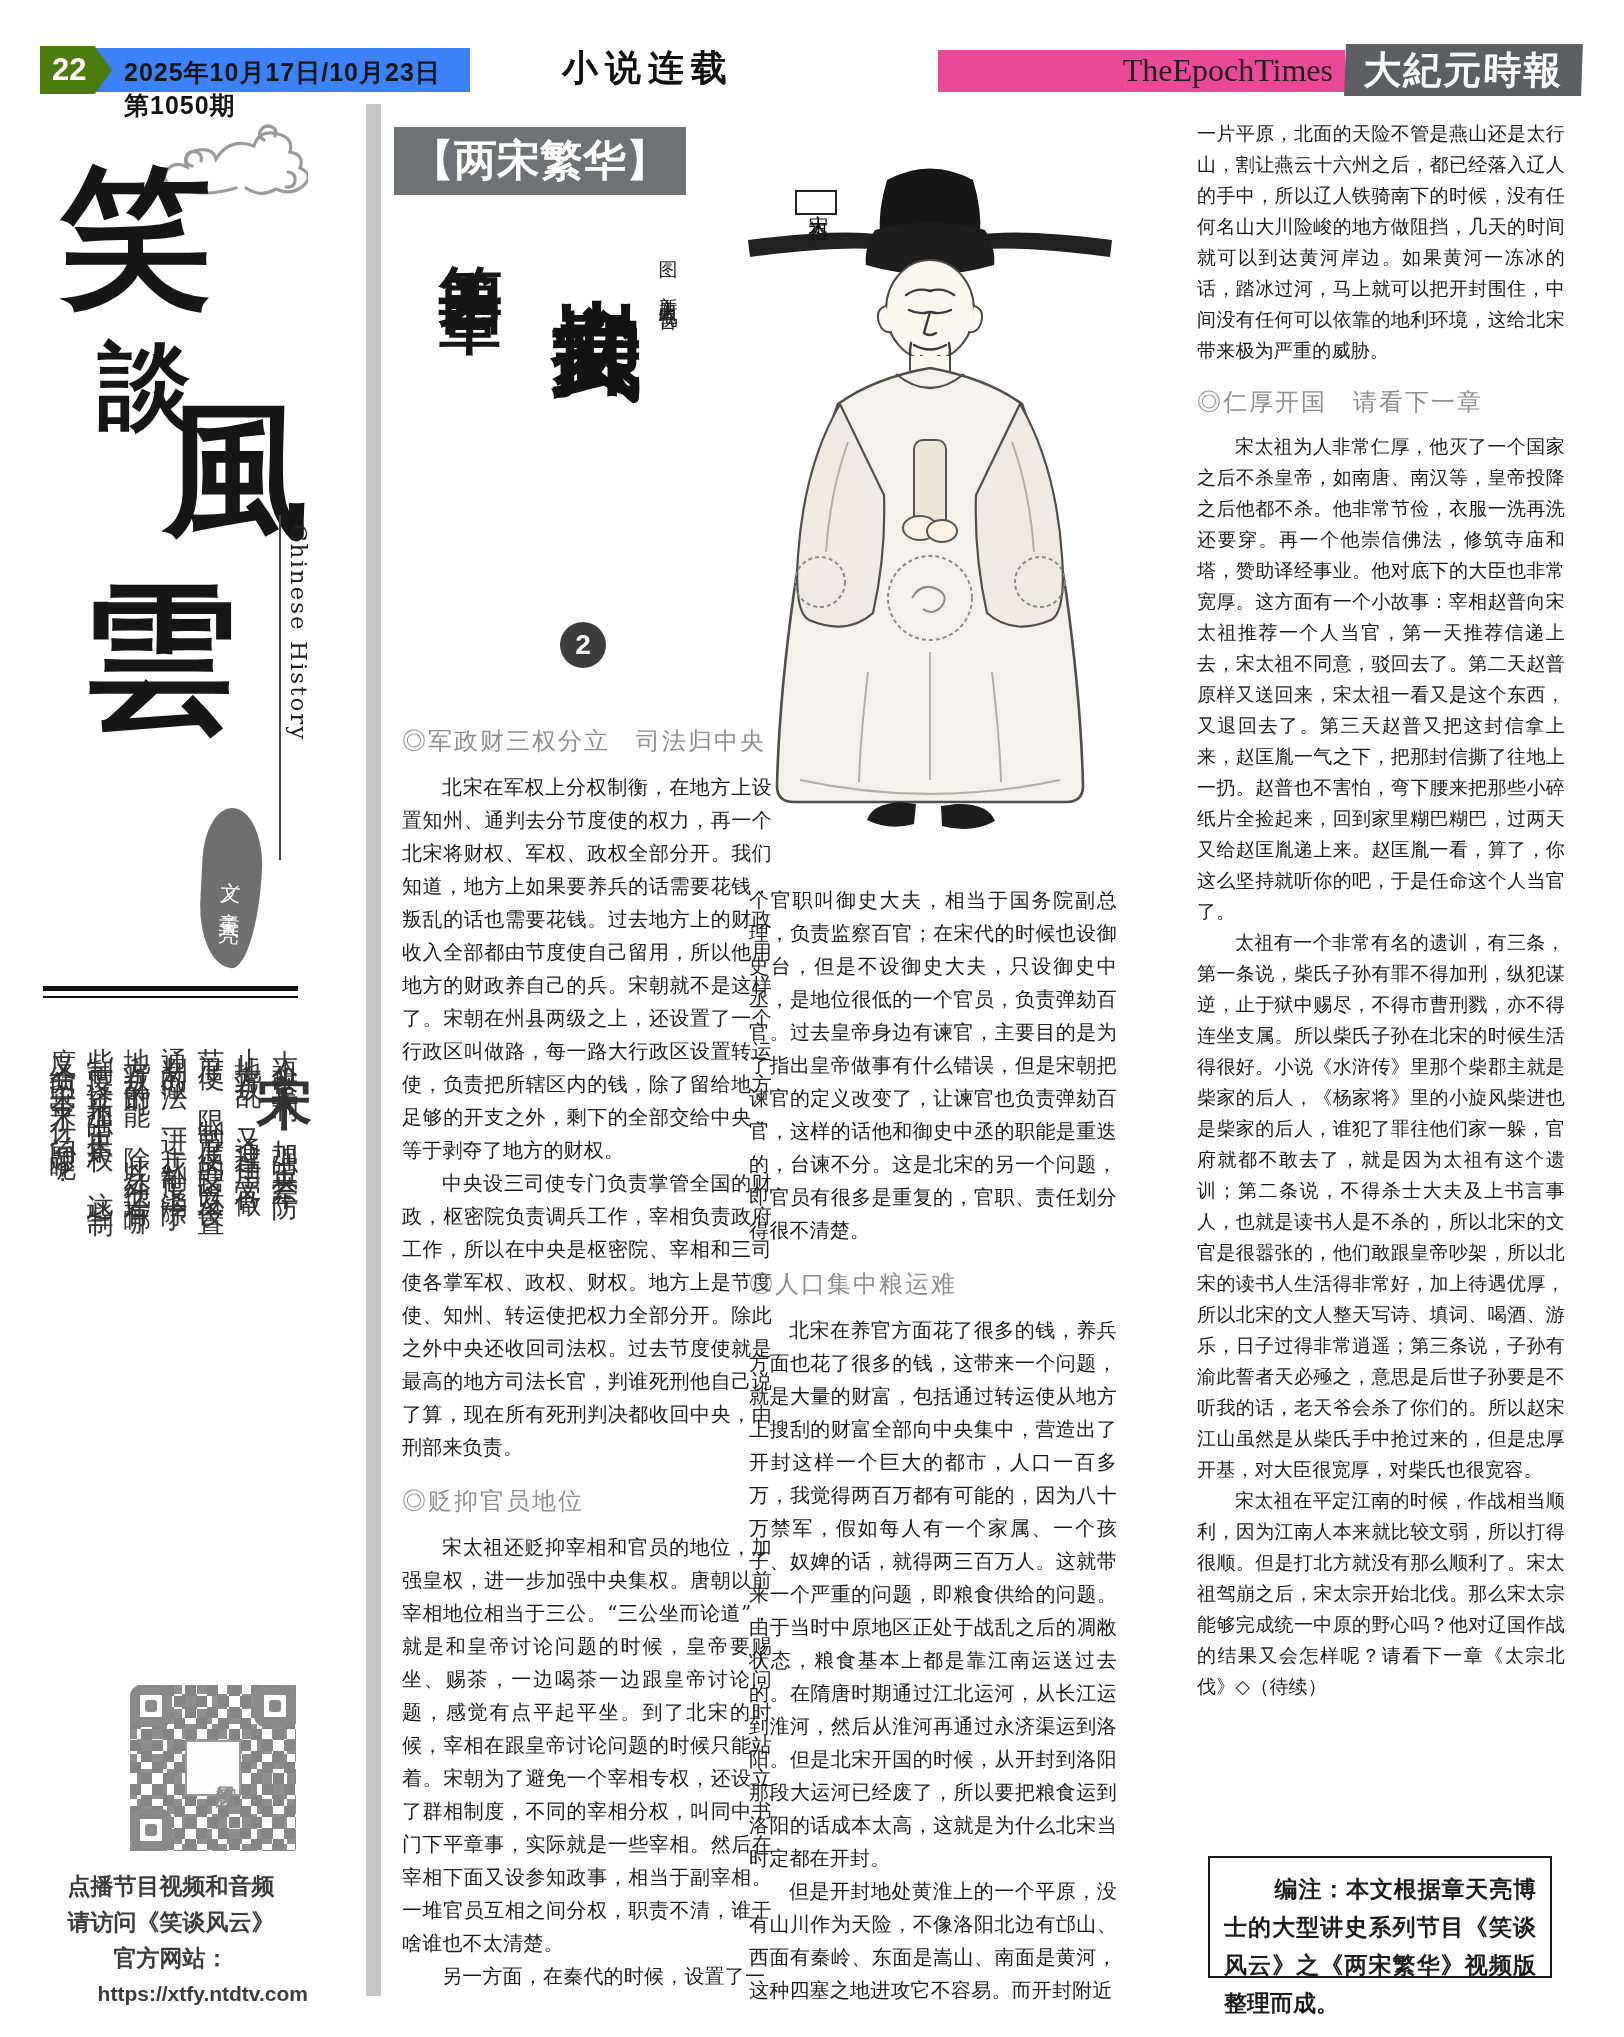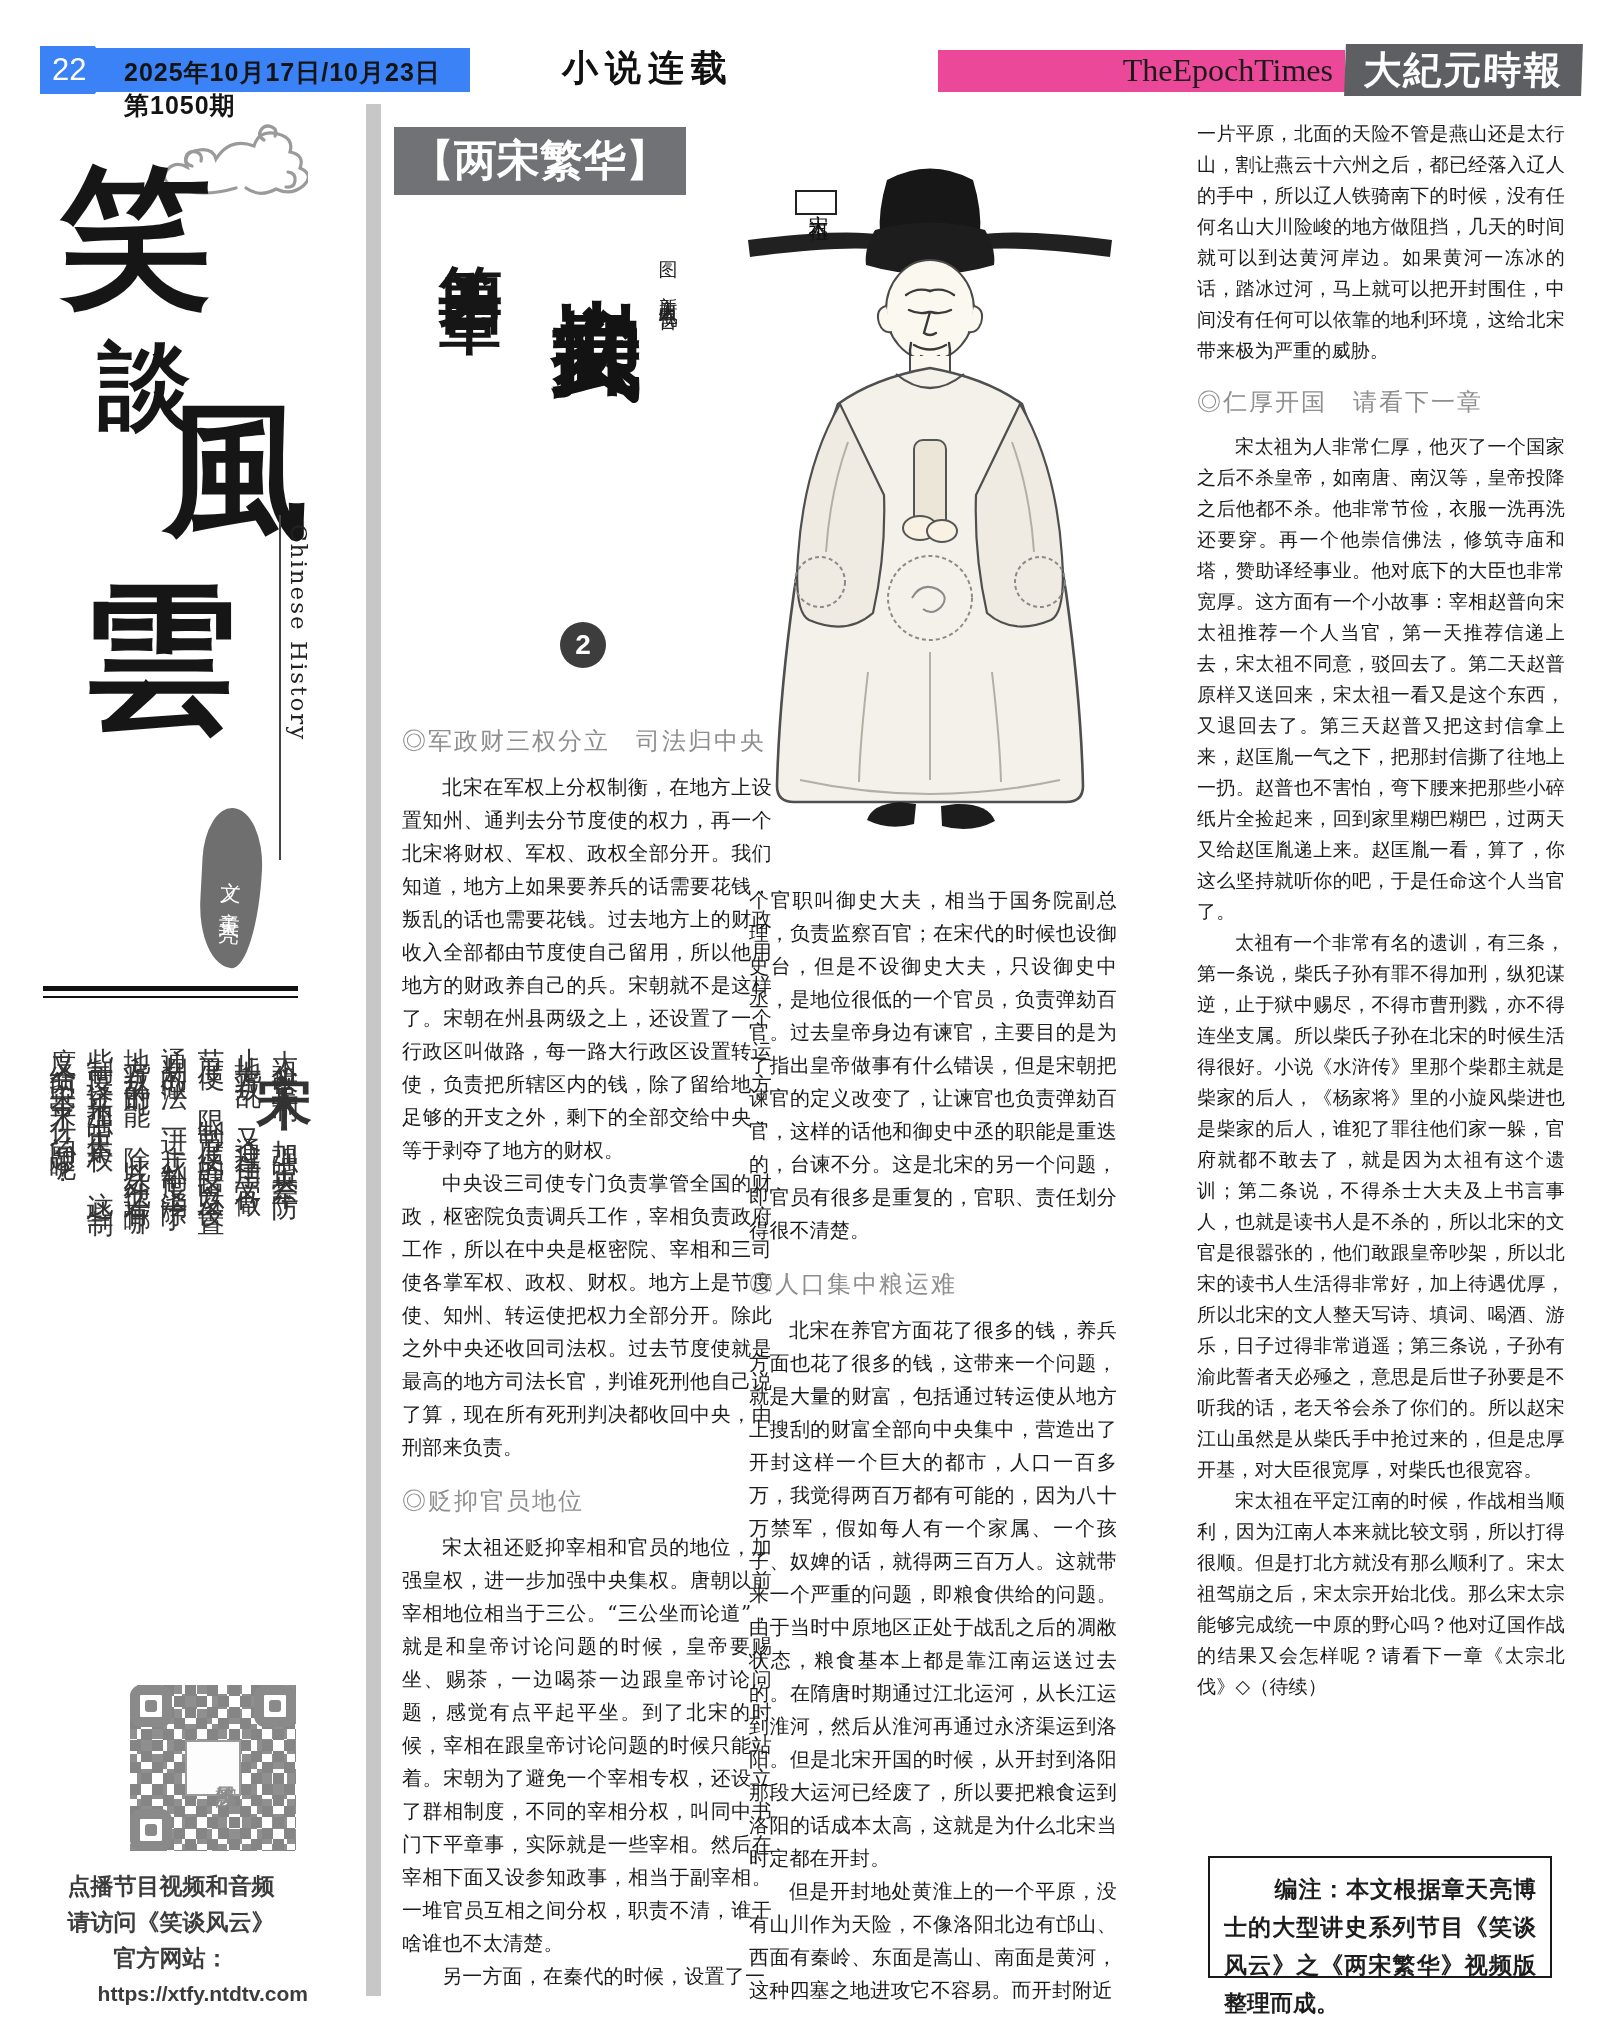--- a/index.html
+++ b/index.html
@@ -6,23 +6,23 @@
   .page {
     position:relative; width:1624px; height:2037px; margin:0 auto;
     background:#ffffff; overflow:hidden;
     font-family:"Liberation Sans", sans-serif; color:#1c1c1c;
   }
   .abs { position:absolute; }
 
   
   .date-bar { left:40px; top:48px; width:430px; height:44px; background:#3b82f6; }
   .date-text { position:absolute; left:84px; top:8px; font-size:25px; font-weight:600; letter-spacing:1px; color:#141414;}
-  .pagenum { left:40px; top:46px; width:72px; height:48px; background:#3b82f6;
+  .pagenum { left:40px; top:46px; width:72px; height:48px; background:#4d7c0f;
     clip-path:polygon(0 0,76% 0,100% 50%,76% 100%,0 100%);
-    color:#fff; font-size:31px; font-weight:400; text-align:left; line-height:48px; padding-left:12px; box-sizing:border-box;}
+    color:#fff; font-size:31px; font-weight:700; text-align:left; line-height:48px; padding-left:12px; box-sizing:border-box;}
   .section-title { left:562px; top:44px; font-size:36px; font-weight:700; letter-spacing:7px; color:#111; }
   .masthead-bar { left:938px; top:50px; width:407px; height:42px; background:#ec4899; }
   .masthead-en { position:absolute; right:12px; top:2px; font-family:"Liberation Serif",serif; font-size:32px; color:#1b1b1b; letter-spacing:0px;}
   .masthead-cn { left:1345px; top:44px; width:237px; height:52px; background:#5d5f62; color:#fff;
     font-family:"DejaVu Serif",serif; font-size:38px; font-weight:700; text-align:center; line-height:52px;
     letter-spacing:2px; transform:skewX(-2deg); }
 
   
   .cal { font-family:"DejaVu Serif","Liberation Serif",serif; font-weight:700; color:#161616; line-height:1; }
   .en-rule { left:279px; top:515px; width:2px; height:345px; background:#444; }

